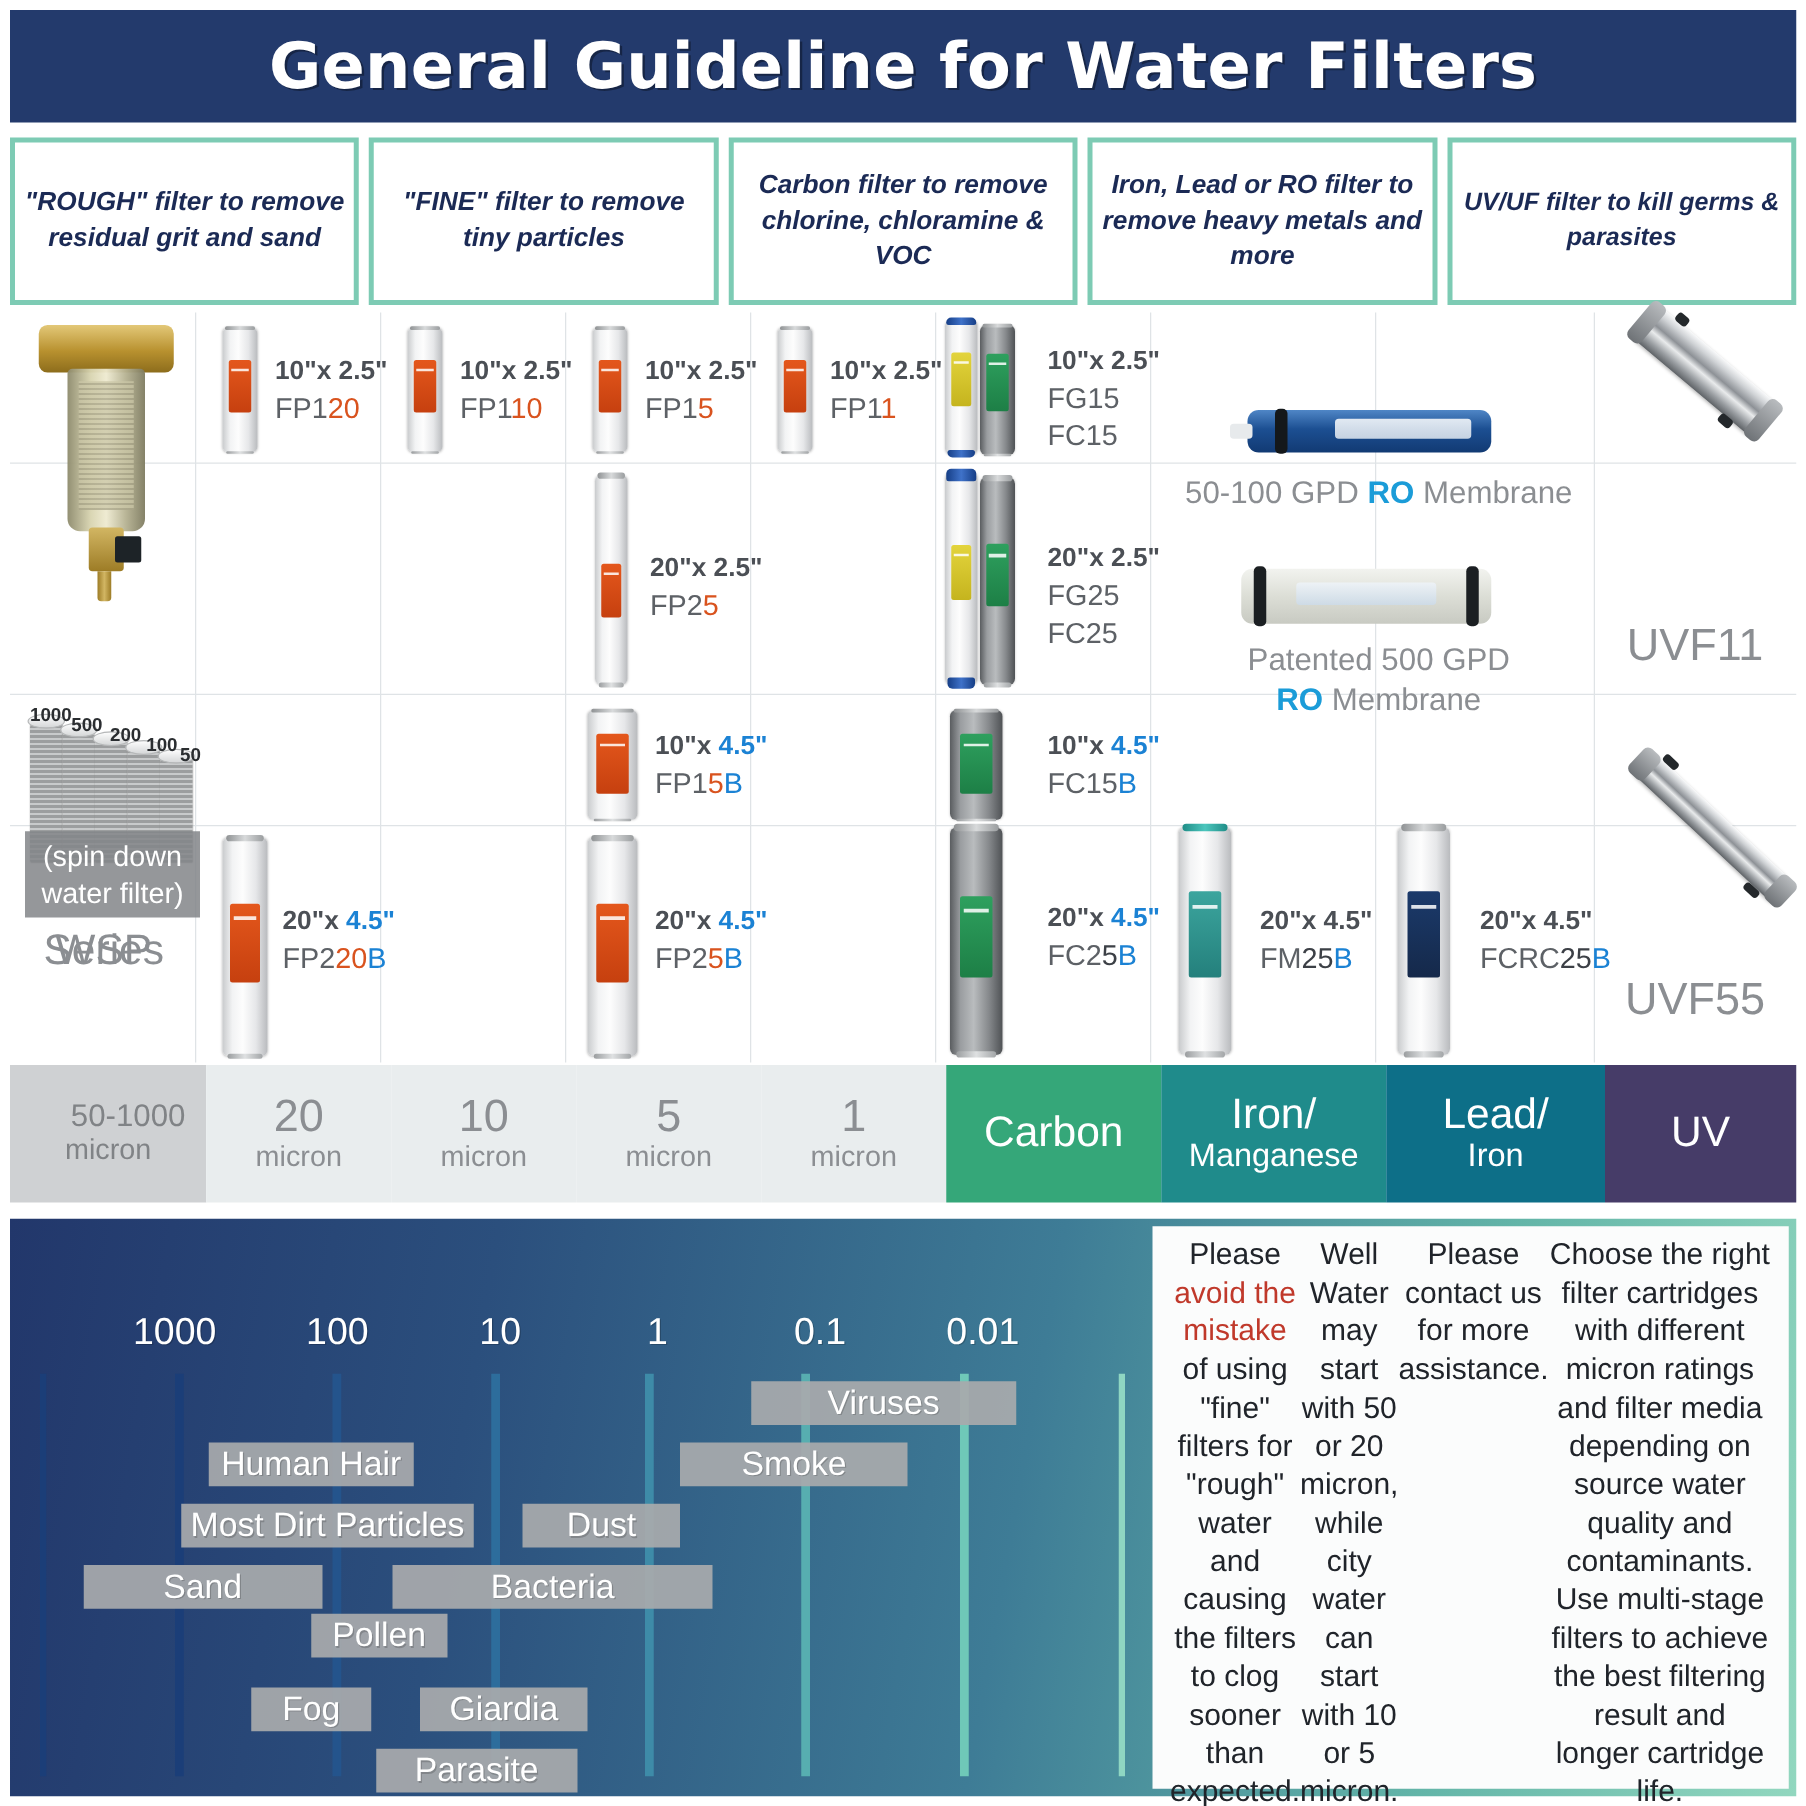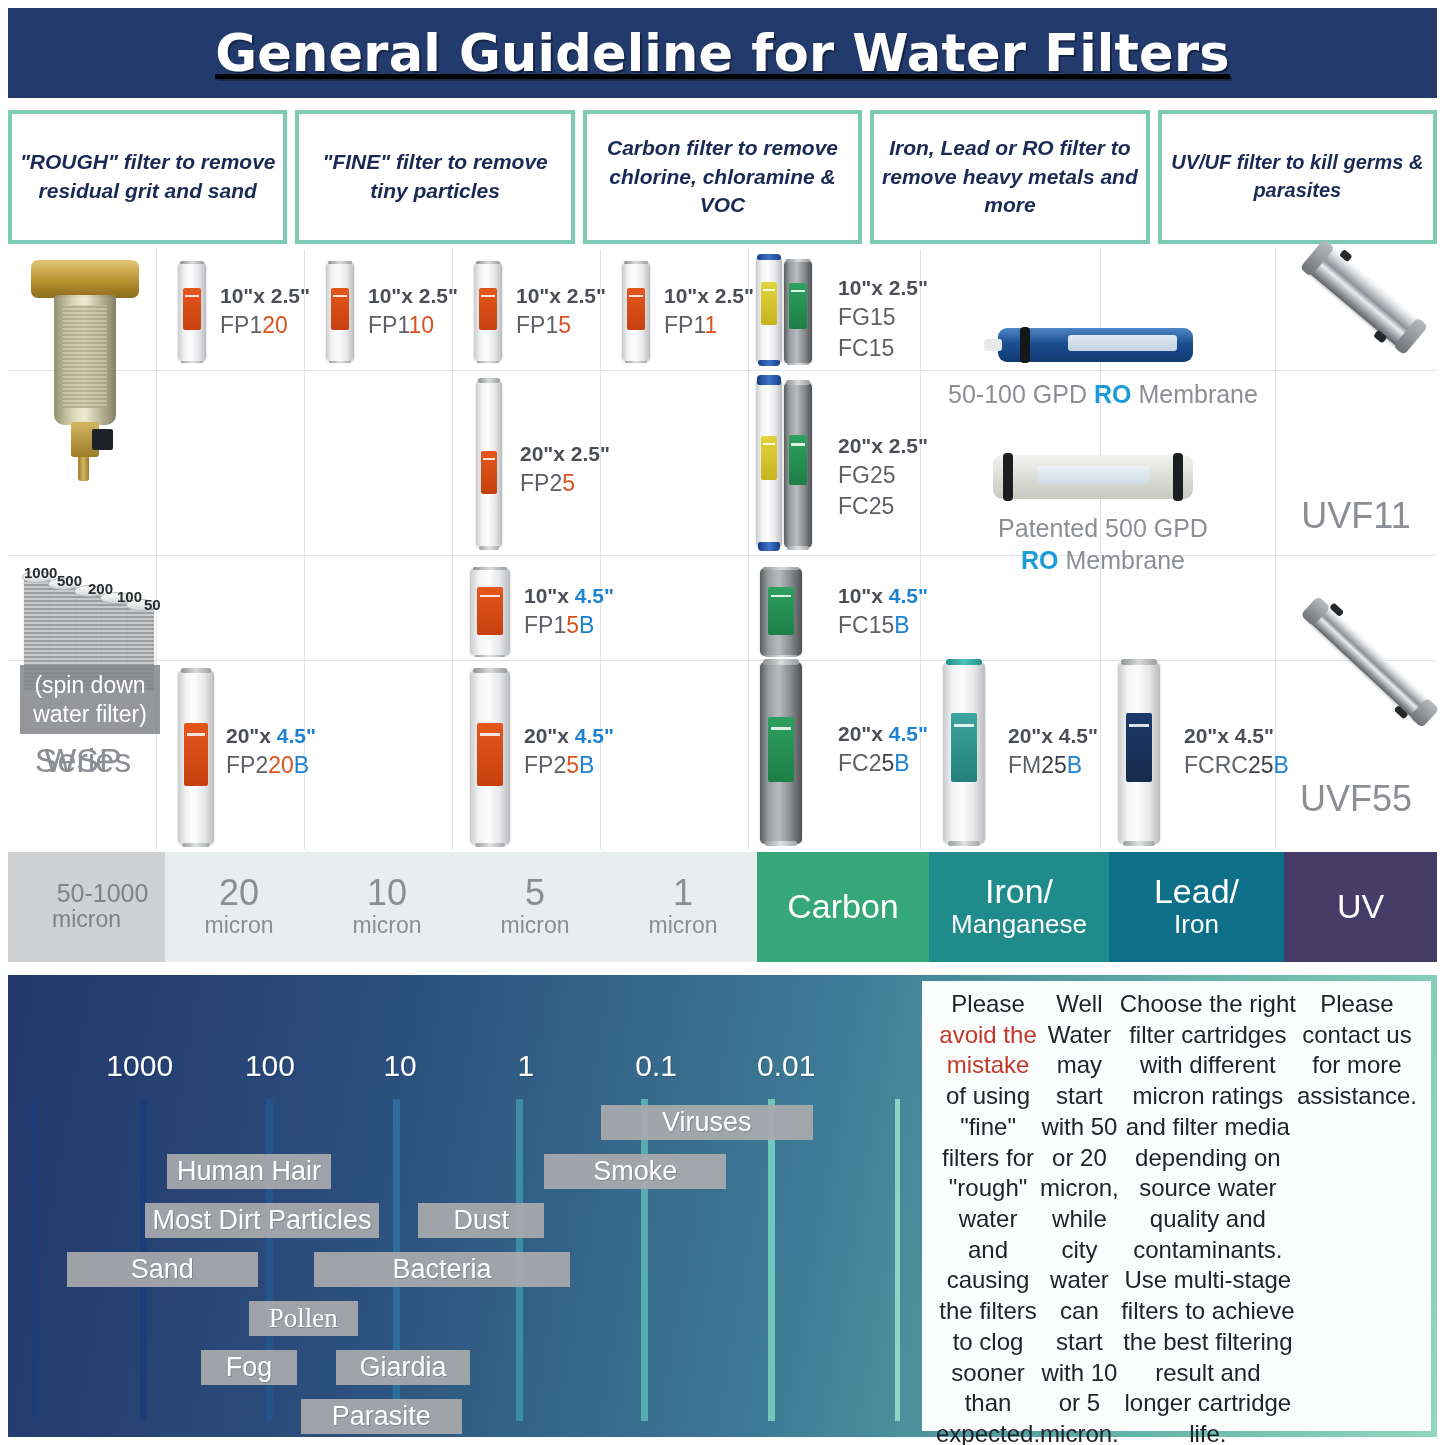--- a/index.html
+++ b/index.html
@@ -1,21 +1,21 @@
 <!DOCTYPE html>
 <html><head>
 <meta charset="utf-8">
 <style>
   html,body{margin:0;padding:0;background:#fff;}
   body{width:1445px;height:1445px;font-family:"Liberation Sans",sans-serif;overflow:hidden;}
   .page{position:relative;width:1445px;height:1445px;}
 
   
   .titlebar{position:absolute;left:8px;top:8px;width:1429px;height:90px;background:#233a6c;
-            display:flex;align-items:center;justify-content:center;text-decoration:underline;}
+            display:flex;align-items:center;justify-content:center;}
   .titlebar .t{color:#fff;font-size:51px;font-weight:bold;letter-spacing:.2px;
                text-shadow:2px 2px 0 rgba(0,0,0,.35);font-family:"DejaVu Sans",sans-serif;}
 
   
   .heads{position:absolute;left:8px;top:110px;width:1429px;height:134px;display:flex;gap:8px;}
   .head{flex:1;border:4px solid #7dcbb4;background:#fff;display:flex;align-items:center;
         justify-content:center;text-align:center;padding:4px 6px;box-sizing:border-box;}
   .head span{font-style:italic;font-weight:bold;color:#1b2a55;font-size:21px;line-height:1.38;
              font-family:"Liberation Sans",sans-serif;}
   .head.h5 span{font-size:20px;}
@@ -487,28 +487,28 @@
         <div class="vline" style="left:0;width:5px;background:#1b3e78;"></div>
         <div class="vline" style="right:0;width:5px;background:#8fd6c2;"></div>
 
         <div class="pbar" style="left:65.5%;width:24.5%;top:6px;">Viruses</div>
         <div class="pbar" style="left:59.0%;width:21.0%;top:55px;">Smoke</div>
         <div class="pbar" style="left:15.5%;width:19.0%;top:55px;">Human Hair</div>
         <div class="pbar" style="left:13.0%;width:27.0%;top:104px;">Most Dirt Particles</div>
         <div class="pbar" style="left:44.5%;width:14.5%;top:104px;">Dust</div>
         <div class="pbar" style="left:4.0%;width:22.0%;top:153px;">Sand</div>
         <div class="pbar" style="left:32.5%;width:29.5%;top:153px;">Bacteria</div>
-        <div class="pbar" style="left:25.0%;width:12.5%;top:202px;font-family:Liberation Serif, serif;">Pollen</div>
+        <div class="pbar" style="left:25.0%;width:12.5%;top:192px;">Pollen</div>
         <div class="pbar" style="left:19.5%;width:11.0%;top:251px;">Fog</div>
         <div class="pbar" style="left:35.0%;width:15.5%;top:251px;">Giardia</div>
         <div class="pbar" style="left:31.0%;width:18.5%;top:300px;">Parasite</div>
       </div>
     </div>
 
     <div class="notes">
       <p><span>Please </span><span class="red">avoid the mistake</span><span> of using "fine" filters for "rough" water and causing the filters to clog sooner than expected.</span></p>
       <p>Well Water may start with 50 or 20 micron, while city water can start with 10 or 5 micron.</p>
+      <p>Please contact us for more assistance.</p>
       <p>Choose the right filter cartridges with different micron ratings and filter media depending on source water quality and contaminants. Use multi-stage filters to achieve the best filtering result and longer cartridge life.</p>
-      <p>Please contact us for more assistance.</p>
     </div>
   </div>
 
 </div>
 
 </body></html>

